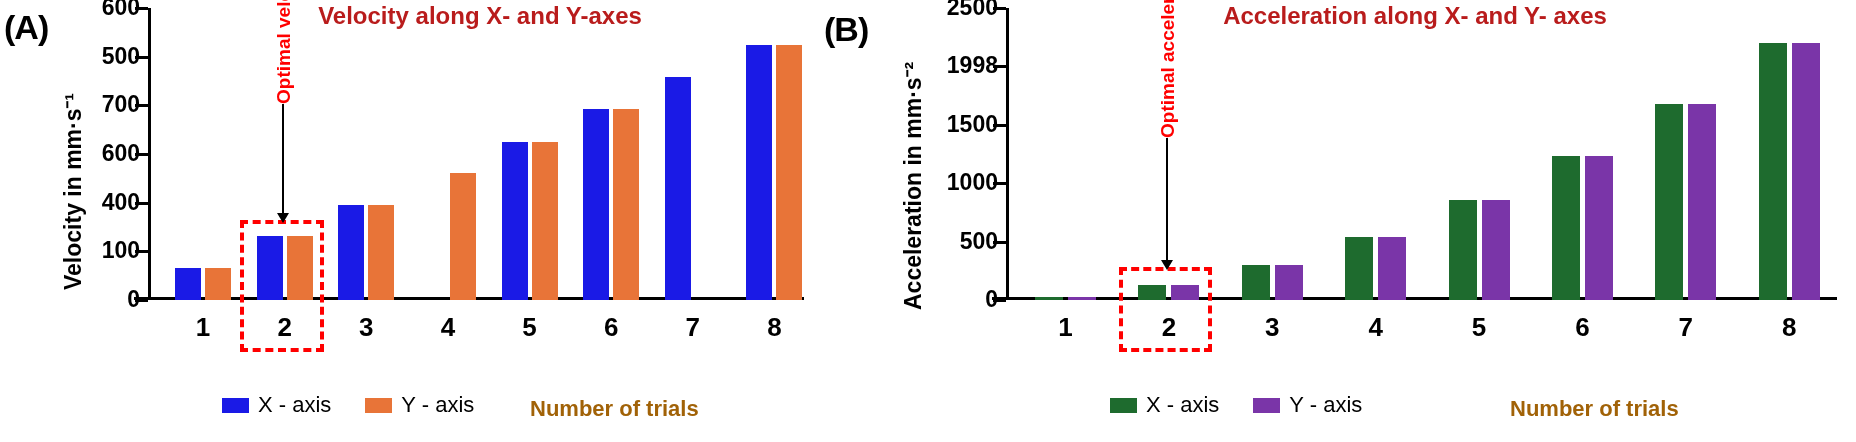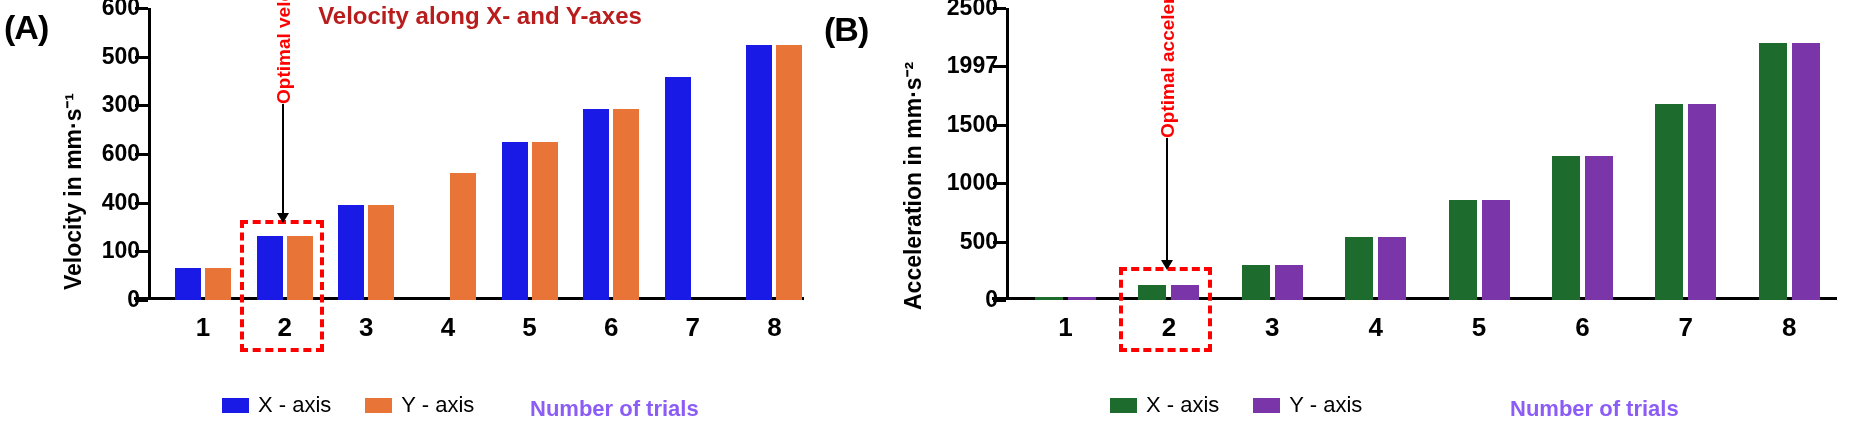--- a/index.html
+++ b/index.html
@@ -30,21 +30,21 @@
   .bars{position:absolute;left:3px;bottom:0;top:0;}
   .group{position:absolute;bottom:0;top:0;}
   .bar{position:absolute;bottom:0;box-sizing:border-box;}
   .bar.x{left:0;}
   .bar.y{right:0;}
 
   
   .xlab{position:absolute;font-size:26px;font-weight:bold;color:#000;text-align:center;
         transform:translateX(-50%);}
 
-  .xaxis-title{position:absolute;font-size:22px;font-weight:bold;color:#8b5cf6;white-space:nowrap;}
+  .xaxis-title{position:absolute;font-size:22px;font-weight:bold;color:#a16207;white-space:nowrap;}
 
   
   .legend{position:absolute;display:flex;align-items:center;gap:34px;}
   .legend-item{display:flex;align-items:center;gap:9px;}
   .legend-swatch{width:27px;height:15px;display:block;}
   .legend-text{font-size:22px;font-weight:normal;color:#000;white-space:nowrap;}
 
   
   .hl-box{position:absolute;border:4px dashed #FF0000;box-sizing:border-box;background:transparent;}
   .ann-text{position:absolute;transform-origin:0 0;transform:rotate(-90deg);
@@ -104,21 +104,21 @@
       <div id="ticks-a">
           <div class="tick" style="top: 291px;"></div>
           <div class="tick-label" style="top: 292px;">0</div>
           <div class="tick" style="top: 242.333px;"></div>
           <div class="tick-label" style="top: 243.333px;">100</div>
           <div class="tick" style="top: 193.667px;"></div>
           <div class="tick-label" style="top: 194.667px;">400</div>
           <div class="tick" style="top: 145px;"></div>
           <div class="tick-label" style="top: 146px;">600</div>
           <div class="tick" style="top: 96.3333px;"></div>
-          <div class="tick-label" style="top: 97.3333px;">300</div>
+          <div class="tick-label" style="top: 97.3333px;">700</div>
           <div class="tick" style="top: 47.6667px;"></div>
           <div class="tick-label" style="top: 48.6667px;">500</div>
           <div class="tick" style="top: -1px;"></div>
           <div class="tick-label" style="top: 0px;">600</div>
         </div>
       <div id="ann-a">
           <div class="hl-box" style="left: 91.625px; top: 211.76px; width: 84px; height: 132.24px;"></div>
           <div class="ann-arrow" style="left: 133.625px; top: 96px; height: 109.76px;"></div>
           <div class="ann-text" style="left: 124.625px; top: 96px;">Optimal velocity</div>
         </div>
@@ -145,20 +145,21 @@
         <div class="legend-item">
           <span class="legend-swatch" style="background: rgb(232, 116, 56);"></span>
           <span class="legend-text">Y - axis</span>
         </div>
       </div>
   </div>
 
   <div class="panel" id="panel-b">
     <div class="panel-letter" style="left:4px;top:10px;">(B)</div>
 
+    <div class="title" style="left:180px;top:2px;width:830px;">Acceleration along X- and  Y- axes</div>
 
     <div class="ylabel" style="left:76px;top:310px;">Acceleration  in  mm·s⁻²</div>
 
     <div class="plot" id="plot-b" style="left:186px;top:8px;width:830px;height:292px;">
       <div class="yaxis-line"></div>
       <div class="xaxis-line" style="width:845px;"></div>
       <div class="bars" id="bars-b" style="width:827px;">
           <div class="group" style="left: 26px; width: 61px;">
             <div class="bar x" style="width: 28px; height: 3.504px; background: rgb(30, 107, 46);"></div>
             <div class="bar y" style="width: 28px; height: 3.504px; background: rgb(122, 53, 168);"></div>
@@ -195,21 +196,21 @@
       <div id="ticks-b">
           <div class="tick" style="top: 291px;"></div>
           <div class="tick-label" style="top: 292px;">0</div>
           <div class="tick" style="top: 232.6px;"></div>
           <div class="tick-label" style="top: 233.6px;">500</div>
           <div class="tick" style="top: 174.2px;"></div>
           <div class="tick-label" style="top: 175.2px;">1000</div>
           <div class="tick" style="top: 115.8px;"></div>
           <div class="tick-label" style="top: 116.8px;">1500</div>
           <div class="tick" style="top: 57.4px;"></div>
-          <div class="tick-label" style="top: 58.4px;">1997</div>
+          <div class="tick-label" style="top: 58.4px;">1998</div>
           <div class="tick" style="top: -1px;"></div>
           <div class="tick-label" style="top: 0px;">2500</div>
         </div>
       <div id="ann-b">
           <div class="hl-box" style="left: 113.375px; top: 258.816px; width: 93px; height: 85.184px;"></div>
           <div class="ann-arrow" style="left: 159.875px; top: 130px; height: 122.816px;"></div>
           <div class="ann-text" style="left: 150.875px; top: 130px;">Optimal acceleration</div>
         </div>
     </div>
 

